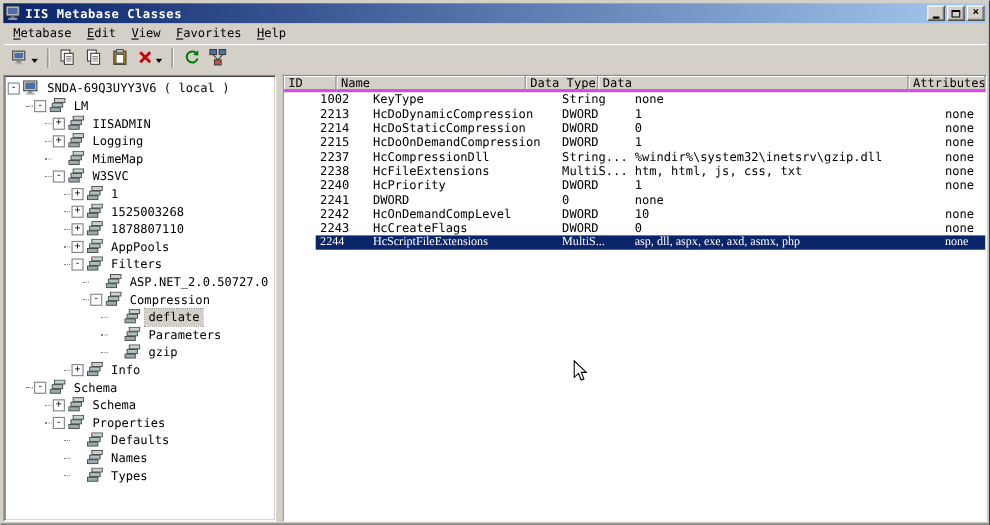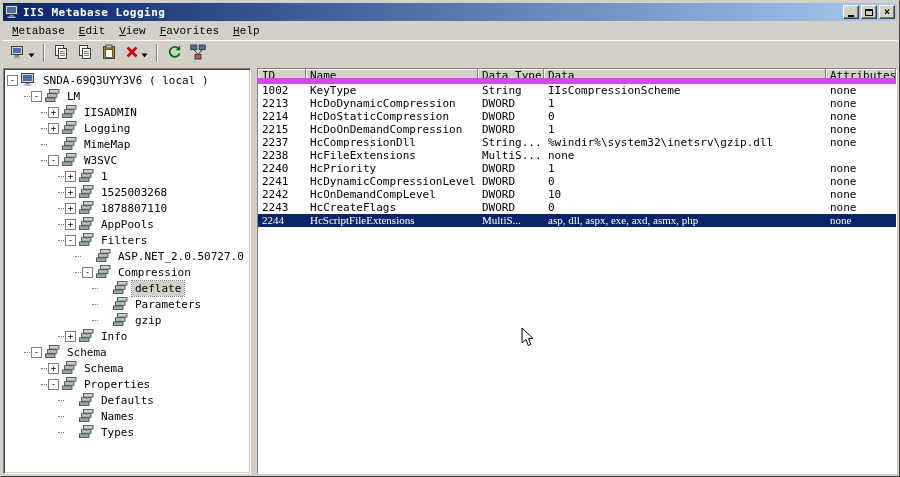--- a/index.html
+++ b/index.html
@@ -27,21 +27,21 @@
     display:flex; align-items:center; justify-content:center;
     font-size:9px; line-height:1; cursor:default; padding:0;
     font-family:"DejaVu Sans Mono", monospace;
   }
   .glyph-min { display:block; width:6px; height:2px; background:#000; margin-top:7px; }
   .glyph-max { display:block; width:8px; height:7px; border:1px solid #000; border-top-width:2px; }
   .glyph-close { font-weight:bold; font-size:10px; }
 
   
   .menubar { height:19px; flex:0 0 19px; display:flex; align-items:center; padding-left:2px; }
-  .menu-item { padding:2px 7px; cursor:default; white-space:nowrap;font-family:Liberation Mono, monospace; }
+  .menu-item { padding:2px 7px; cursor:default; white-space:nowrap; }
   .menu-item u { text-decoration:underline; }
 
   
   .toolbar {
     height:26px; flex:0 0 26px; display:flex; align-items:center; padding-left:3px;
     border-top:1px solid #fff; border-bottom:1px solid #d4d0c8;
   }
   .tb-btn {
     height:22px; min-width:24px; background:transparent; border:1px solid transparent;
     display:inline-flex; align-items:center; justify-content:center; gap:2px; padding:0 3px; cursor:default;
@@ -72,46 +72,46 @@
   .expander.empty { border-color:transparent; background:transparent; }
   .tree-icon { width:15px; height:14px; margin-right:4px; flex:0 0 15px; display:inline-flex; }
   .tree-label { padding:1px 3px;text-align:right; }
   .tree-label.selected { background:var(--tree_inactive_selection,#d4d0c8); outline:1px dotted #808080; }
 
   
   .grid-row { display:grid; grid-template-columns:48px 172px 66px 282px minmax(60px,1fr); }
   .table-header { flex:0 0 15px; }
   .header-cell {
     background:var(--chrome,#d4d0c8); height:15px; line-height:14px;
-    padding:0 4px; border-right:1px solid #808080; border-bottom:6px solid #d946ef;
+    padding:0 4px; border-right:1px solid #808080; border-bottom:3px solid #d946ef;
     box-shadow:inset 1px 1px 0 #fff; overflow:hidden; white-space:nowrap; cursor:default;
   }
   .table-body { flex:1; overflow:hidden; background:#fff; }
-  .data-row { height:13px; line-height:13px; cursor:default; }
+  .data-row { height:13px; line-height:13px; cursor:default;margin-left:29px; }
   .data-cell { padding:0 4px; overflow:hidden; white-space:nowrap; }
   .data-row.selected { background:var(--selection,#0a246a); color:#fff;font-family:Liberation Serif, serif; }
 
   
   .mouse-cursor { position:absolute; left:521px; top:327px; z-index:99; pointer-events:none; }
 </style>
 </head>
 <body>
 
 <div class="window">
 
   <div class="titlebar">
     <span class="title-icon">
       <svg width="15" height="14" viewBox="0 0 15 14">
           <rect x="0.5" y="0.5" width="12" height="9" fill="#d4d0c8" stroke="#404040"></rect>
           <rect x="2" y="2" width="9" height="6" fill="#4a6ea9"></rect>
           <rect x="4.5" y="10" width="4" height="1.5" fill="#808080"></rect>
           <rect x="2.5" y="11.5" width="8" height="1.5" fill="#b0b0b0"></rect>
         </svg>
     </span>
-    <span class="title-text">IIS Metabase Logging</span>
+    <span class="title-text">IIS Metabase Classes</span>
     <span class="title-buttons">
       <button class="tb-win-btn">
           <i class="glyph-min"></i>
         </button>
       <button class="tb-win-btn">
           <i class="glyph-max"></i>
         </button>
       <button class="tb-win-btn">
           <span class="glyph-close">×</span>
         </button>
@@ -498,21 +498,20 @@
           <div class="header-cell">Name</div>
           <div class="header-cell">Data Type</div>
           <div class="header-cell">Data</div>
           <div class="header-cell">Attributes</div>
         </div>
       <div class="table-body" id="tbody">
           <div class="grid-row data-row">
             <div class="data-cell">1002</div>
             <div class="data-cell">KeyType</div>
             <div class="data-cell">String</div>
-            <div class="data-cell">IIsCompressionScheme</div>
             <div class="data-cell">none</div>
           </div>
           <div class="grid-row data-row">
             <div class="data-cell">2213</div>
             <div class="data-cell">HcDoDynamicCompression</div>
             <div class="data-cell">DWORD</div>
             <div class="data-cell">1</div>
             <div class="data-cell">none</div>
           </div>
           <div class="grid-row data-row">
@@ -533,32 +532,32 @@
             <div class="data-cell">2237</div>
             <div class="data-cell">HcCompressionDll</div>
             <div class="data-cell">String...</div>
             <div class="data-cell">%windir%\system32\inetsrv\gzip.dll</div>
             <div class="data-cell">none</div>
           </div>
           <div class="grid-row data-row">
             <div class="data-cell">2238</div>
             <div class="data-cell">HcFileExtensions</div>
             <div class="data-cell">MultiS...</div>
+            <div class="data-cell">htm, html, js, css, txt</div>
             <div class="data-cell">none</div>
           </div>
           <div class="grid-row data-row">
             <div class="data-cell">2240</div>
             <div class="data-cell">HcPriority</div>
             <div class="data-cell">DWORD</div>
             <div class="data-cell">1</div>
             <div class="data-cell">none</div>
           </div>
           <div class="grid-row data-row">
             <div class="data-cell">2241</div>
-            <div class="data-cell">HcDynamicCompressionLevel</div>
             <div class="data-cell">DWORD</div>
             <div class="data-cell">0</div>
             <div class="data-cell">none</div>
           </div>
           <div class="grid-row data-row">
             <div class="data-cell">2242</div>
             <div class="data-cell">HcOnDemandCompLevel</div>
             <div class="data-cell">DWORD</div>
             <div class="data-cell">10</div>
             <div class="data-cell">none</div>

